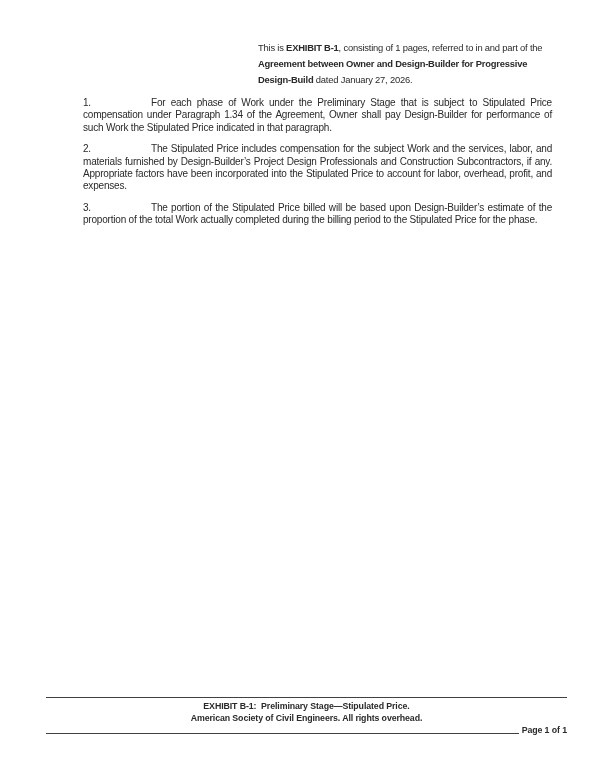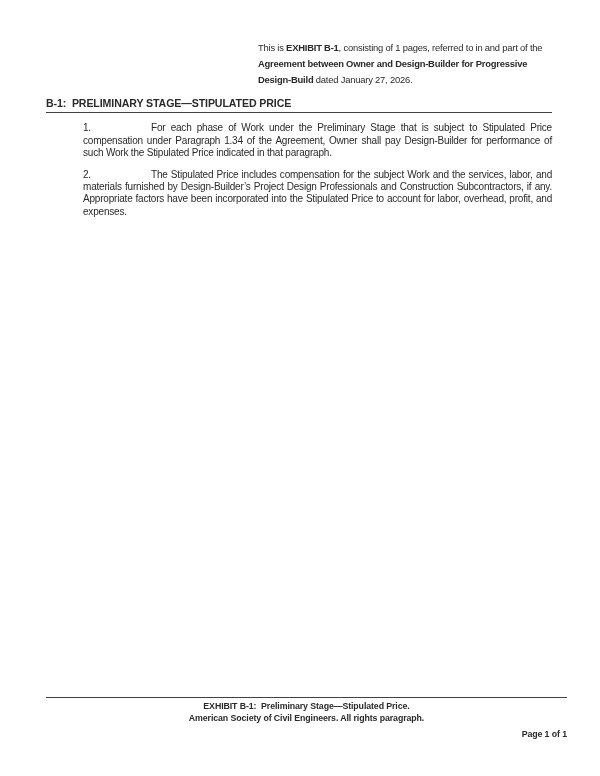--- a/index.html
+++ b/index.html
@@ -57,51 +57,50 @@
     line-height: 11.6px;
     text-align: center;
     letter-spacing: -0.1px;
   }
   .fline { white-space: pre-wrap; }
   .pageline {
     display: flex;
     align-items: flex-end;
     margin-top: 1px;
     text-align: center;
-    flex-direction: column;
   }
   .pageline .rule-fill {
     flex: 1;
     border-bottom: 1.2px solid #414141;
     margin-bottom: 2.5px;
   }
   .pagenum {
     font-size: 8.8px;
     font-weight: bold;
     padding-left: 3px;
   }
 </style>
 </head>
 <body>
 
 <div class="page">
 
   <p class="intro"><span>This is </span><span class="b">EXHIBIT B-1</span><span>, consisting of 1 pages, referred to in and part of the </span><span class="b">Agreement between Owner and Design-Builder for Progressive Design-Build</span><span> dated January 27, 2026.</span></p>
 
-  <div class="heading">B-1:  PRELIMINARY STAGE—STIPULATED PRICE</div>
 
 
 
   <p class="para"><span class="pnum">1.</span><span>For each phase of Work under the Preliminary Stage that is subject to Stipulated Price compensation under Paragraph 1.34 of the Agreement, Owner shall pay Design-Builder for performance of such Work the Stipulated Price indicated in that paragraph.</span></p>
 
   <p class="para"><span class="pnum">2.</span><span>The Stipulated Price includes compensation for the subject Work and the services, labor, and materials furnished by Design-Builder’s Project Design Professionals and Construction Subcontractors, if any. Appropriate factors have been incorporated into the Stipulated Price to account for labor, overhead, profit, and expenses.</span></p>
 
+  <p class="para"><span class="pnum">3.</span><span>The portion of the Stipulated Price billed will be based upon Design-Builder’s estimate of the proportion of the total Work actually completed during the billing period to the Stipulated Price for the phase.</span></p>
 
   <div class="footer">
     <div class="fline">EXHIBIT B-1:  Preliminary Stage—Stipulated Price.</div>
-    <div class="fline">American Society of Civil Engineers. All rights paragraph.</div>
+    <div class="fline">American Society of Civil Engineers. All rights overhead.</div>
     <div class="pageline">
       <div class="rule-fill"></div>
       <span class="pagenum">Page 1 of 1</span>
     </div>
   </div>
 
 </div>
 
 </body></html>

